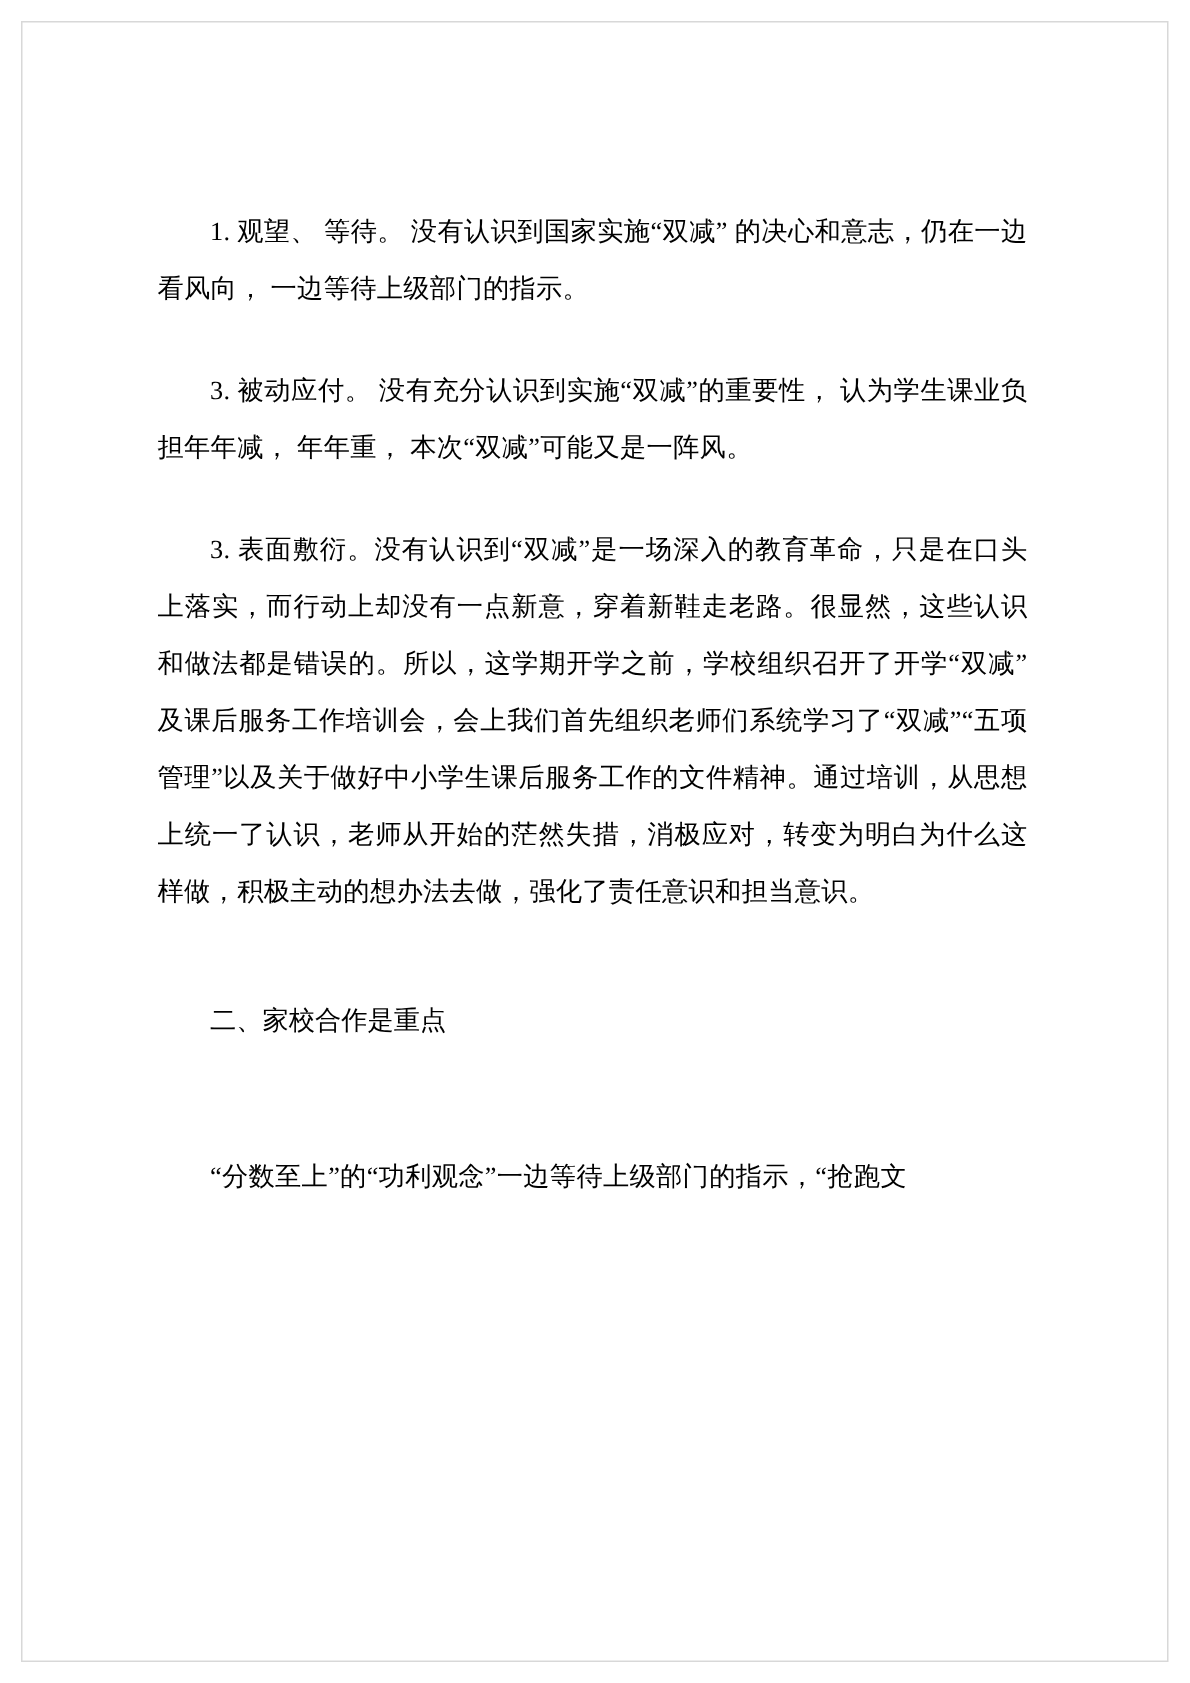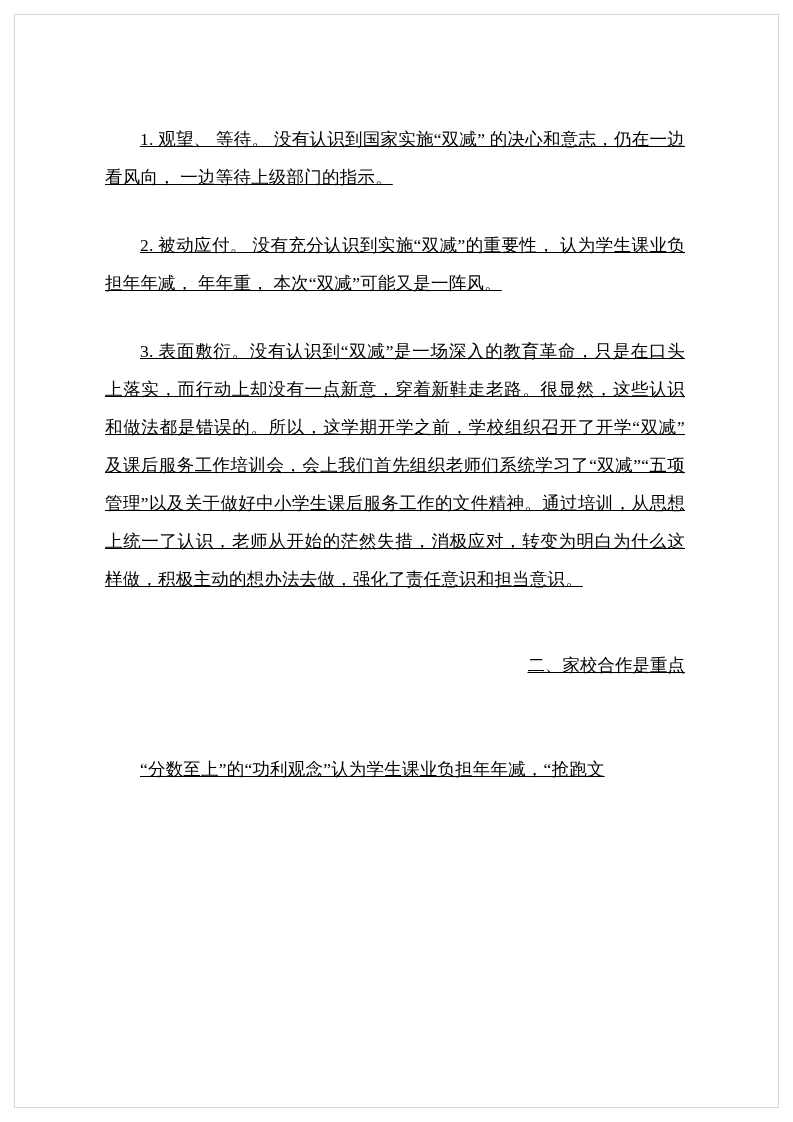--- a/index.html
+++ b/index.html
@@ -25,53 +25,51 @@
     left: 14px;
     top: 14px;
     right: 14px;
     bottom: 14px;
     border: 1px solid #d8d8d8;
     pointer-events: none;
   }
   .content {
     position: absolute;
     left: 105px;
-    top: 120px;
+    top: 135px;
     width: 580px;
-    text-decoration: underline;
   }
   p.para {
     margin: 0 0 30px 0;
     font-size: 17.5px;
     line-height: 38px;
     text-align: justify;
     text-justify: inter-ideograph;
     text-indent: 2em;
     letter-spacing: 0.2px;
     font-family: "Liberation Serif", "DejaVu Serif", serif;
   }
   p.heading {
     margin: 0 0 30px 0;
     font-size: 17.5px;
     line-height: 38px;
     text-indent: 2em;
     font-family: "Liberation Serif", "DejaVu Serif", serif;
-    text-align: right;
   }
   .block-gap-lg { height: 18px; }
 </style>
 </head>
 <body>
 
 <div class="page">
   <div class="page-border"></div>
 
   <div class="content">
     <p class="para">1. 观望、 等待。 没有认识到国家实施“双减” 的决心和意志，仍在一边看风向， 一边等待上级部门的指示。</p>
-    <p class="para">2. 被动应付。 没有充分认识到实施“双减”的重要性， 认为学生课业负担年年减， 年年重， 本次“双减”可能又是一阵风。</p>
+    <p class="para">3. 被动应付。 没有充分认识到实施“双减”的重要性， 认为学生课业负担年年减， 年年重， 本次“双减”可能又是一阵风。</p>
     <p class="para">3. 表面敷衍。没有认识到“双减”是一场深入的教育革命，只是在口头上落实，而行动上却没有一点新意，穿着新鞋走老路。很显然，这些认识和做法都是错误的。所以，这学期开学之前，学校组织召开了开学“双减”及课后服务工作培训会，会上我们首先组织老师们系统学习了“双减”“五项管理”以及关于做好中小学生课后服务工作的文件精神。通过培训，从思想上统一了认识，老师从开始的茫然失措，消极应对，转变为明白为什么这样做，积极主动的想办法去做，强化了责任意识和担当意识。</p>
     <div class="block-gap-lg"></div>
     <p class="heading">二、家校合作是重点</p>
     <div class="block-gap-lg"></div>
     <div class="block-gap-lg"></div>
-    <p class="para">“分数至上”的“功利观念”认为学生课业负担年年减，“抢跑文</p>
+    <p class="para">“分数至上”的“功利观念”一边等待上级部门的指示，“抢跑文</p>
   </div>
 </div>
 
 </body></html>

